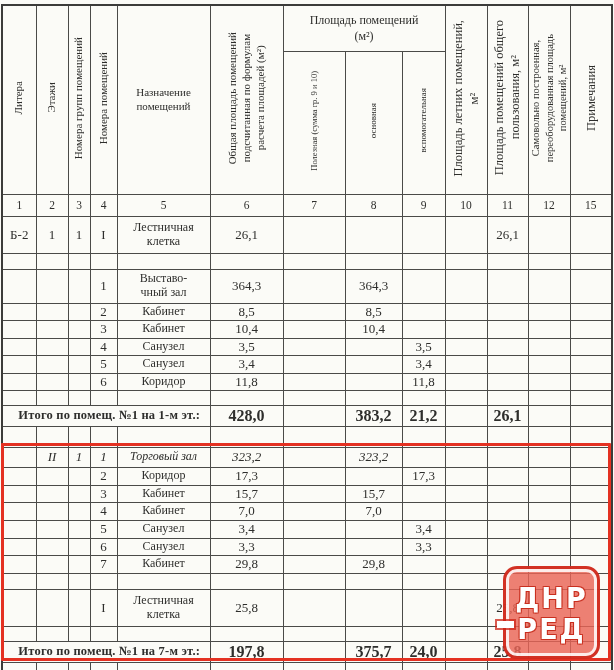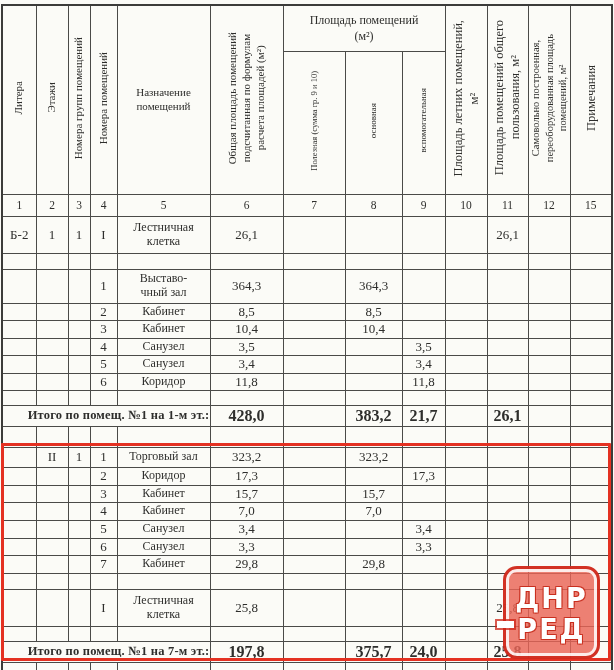--- a/index.html
+++ b/index.html
@@ -30,21 +30,21 @@
   }
   .fs11 { font-size:11px; }
   .fs9  { font-size:8.5px; }
   .fs95 { font-size:9px; }
   .fs12 { font-size:12.5px; line-height:1.3; }
   .fs105{ font-size:10.5px; line-height:1.3; }
   .colnum { font-size:11.5px; }
   td.num { font-size:13px; }
   td.txt { font-size:12px; white-space:pre-line; line-height:1.15; }
   td.lbl {
-    font-weight:bold; font-size:12.5px; text-align:right;
+    font-weight:bold; font-size:12.5px; text-align:center;
     padding-left:6px; letter-spacing:0.2px; white-space:nowrap;
   }
   td.bold { font-weight:bold; font-size:16px; }
   .redbox {
     position:absolute; left:1px; top:443px; width:610px; height:218px;
     border:3px solid #e43122; box-sizing:border-box;
     pointer-events:none; border-radius:1px;
   }
   .stamp {
     position:absolute; left:503px; top:566px; width:97px; height:93px;
@@ -267,42 +267,42 @@
           <td class="num"></td>
           <td class="num"></td>
           <td class="num"></td>
           <td class="num"></td>
         </tr>
         <tr style="height: 21px;">
           <td colspan="5" class="lbl">Итого по помещ. №1 на 1-м эт.:</td>
           <td class="bold">428,0</td>
           <td class="bold"></td>
           <td class="bold">383,2</td>
-          <td class="bold">21,7</td>
+          <td class="bold">21,2</td>
           <td class="bold"></td>
           <td class="bold">26,1</td>
           <td class="bold"></td>
           <td class="bold"></td>
         </tr>
         <tr style="height: 21px;">
           <td class="num"></td>
           <td class="num"></td>
           <td class="num"></td>
           <td class="num"></td>
           <td class="txt"></td>
           <td class="num"></td>
           <td class="num"></td>
           <td class="num"></td>
           <td class="num"></td>
           <td class="num"></td>
           <td class="num"></td>
           <td class="num"></td>
           <td class="num"></td>
         </tr>
-        <tr style="height: 20px;">
+        <tr style="height: 20px; font-style: italic;">
           <td class="num"></td>
           <td class="num">II</td>
           <td class="num">1</td>
           <td class="num">1</td>
           <td class="txt">Торговый зал</td>
           <td class="num">323,2</td>
           <td class="num"></td>
           <td class="num">323,2</td>
           <td class="num"></td>
           <td class="num"></td>

